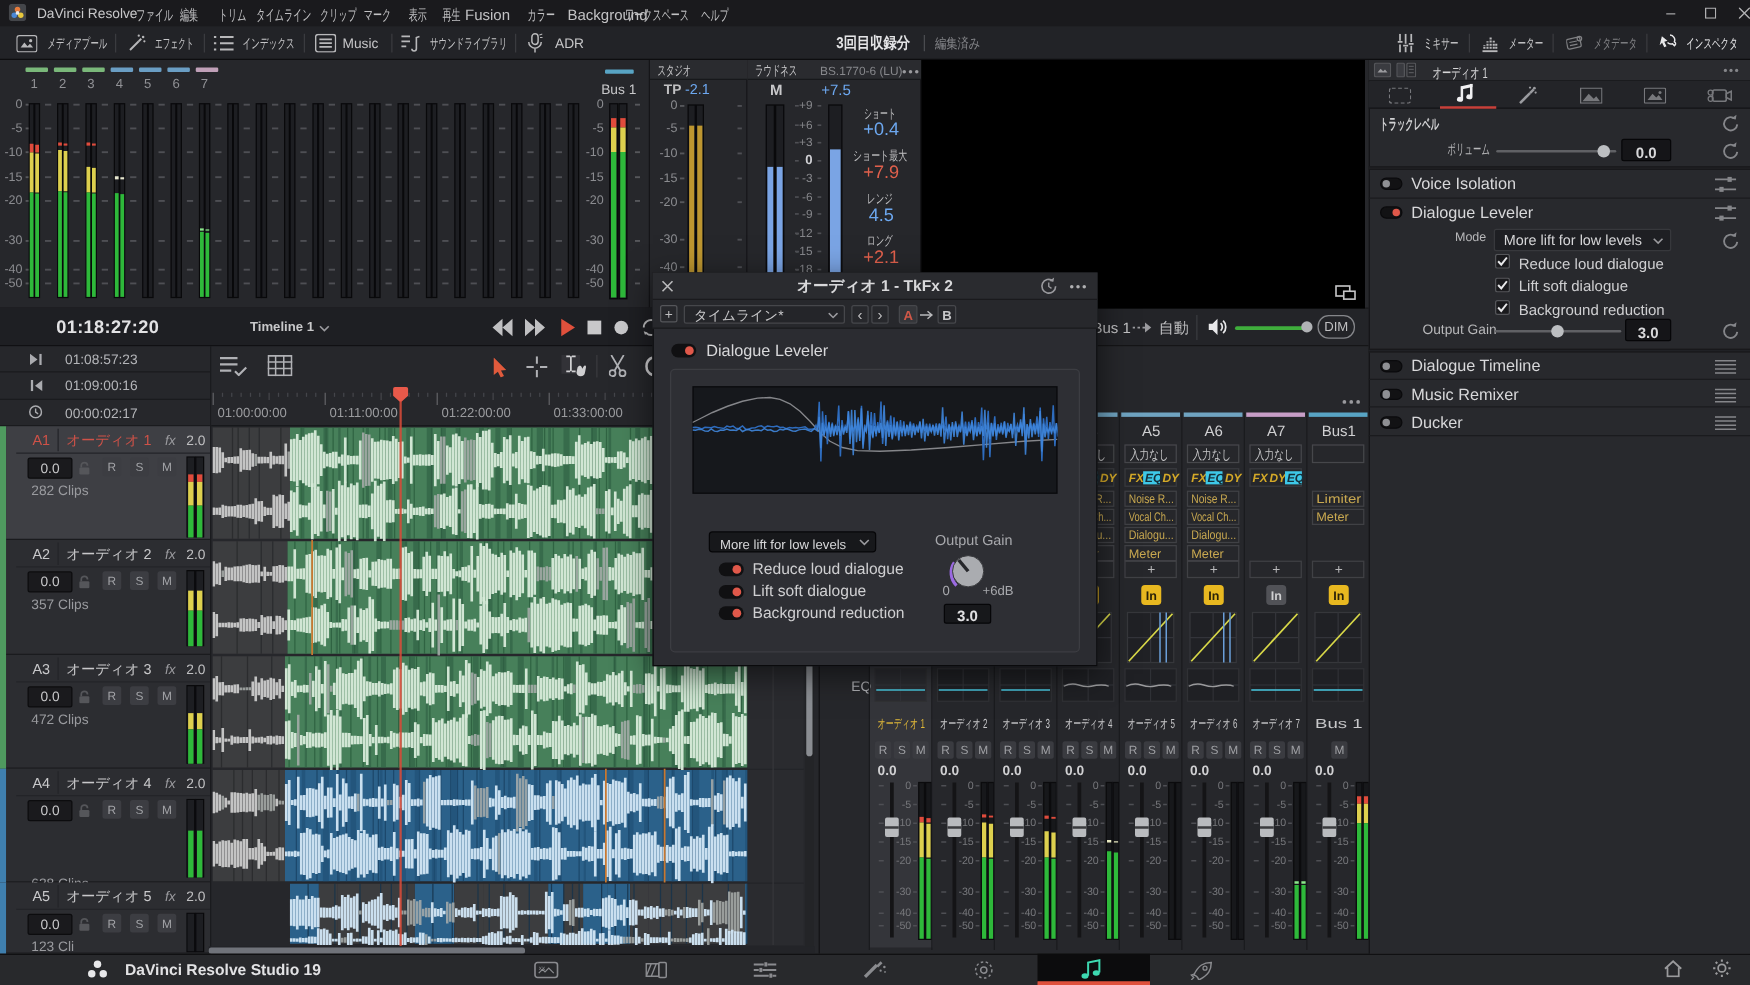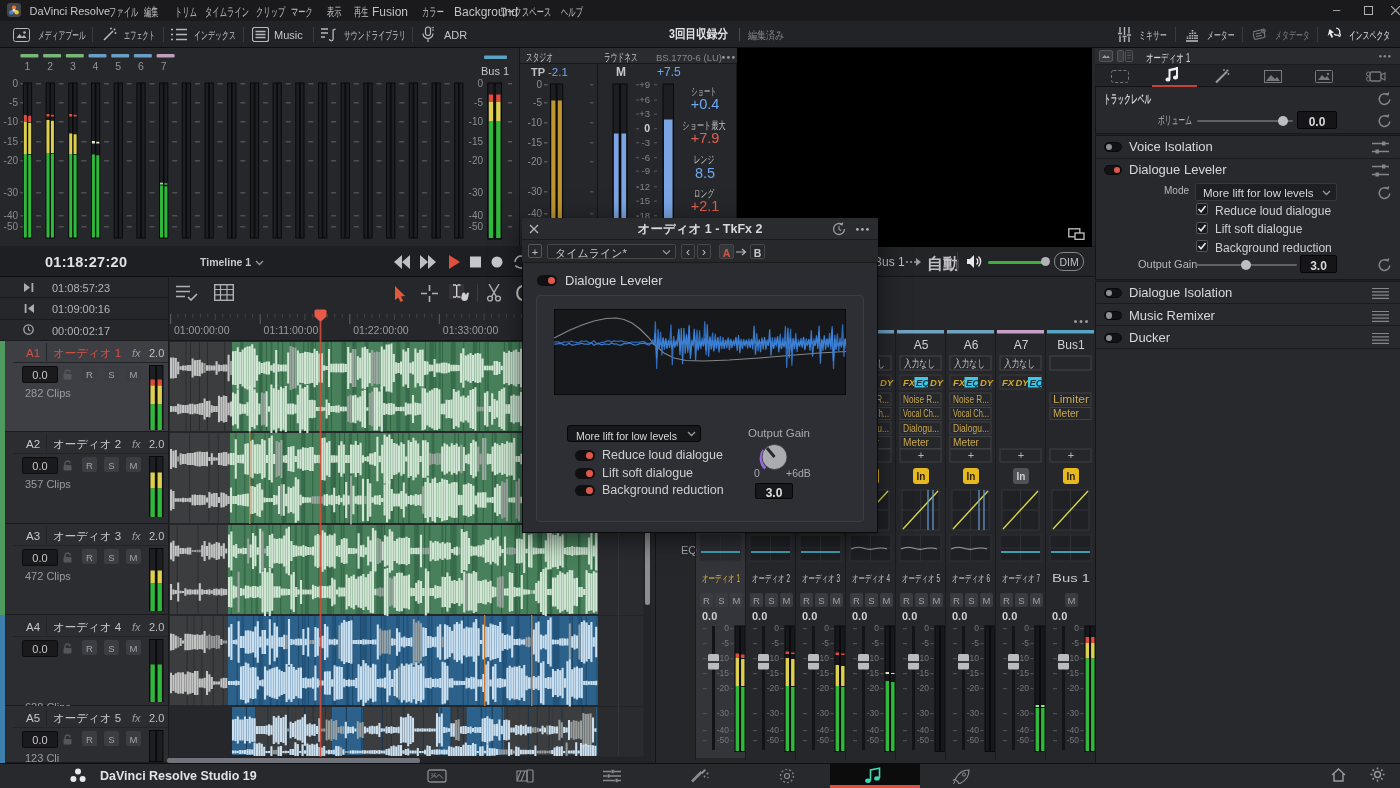--- a/index.html
+++ b/index.html
@@ -456,36 +456,36 @@
     <rect x="22.5" y="36" width="6.5" height="162" fill="#1d1e22" stroke="#09090b" stroke-width="1"></rect>
     <rect x="23.4" y="85.5" width="4.7" height="112.5" fill="#7aa4e4"></rect>
     <rect x="65" y="36" width="10.5" height="162" fill="#1d1e22" stroke="#09090b" stroke-width="1"></rect>
     <rect x="66" y="71.5" width="8.5" height="126.5" fill="#7aa4e4"></rect>
   </svg>
 <div style="position:absolute;left:554px;top:86px;width:300px;text-align:center;font-size:10.5px;color:#c0c0c2;font-weight:400;white-space:nowrap;line-height:1;transform:scaleX(0.6);transform-origin:50% 50%;">ショート</div>
 <div style="position:absolute;left:605px;top:97px;width:200px;text-align:center;font-size:14.5px;color:#6da8f0;font-weight:400;white-space:nowrap;line-height:1;">+0.4</div>
 <div style="position:absolute;left:554px;top:120px;width:300px;text-align:center;font-size:10.5px;color:#c0c0c2;font-weight:400;white-space:nowrap;line-height:1;transform:scaleX(0.68);transform-origin:50% 50%;">ショート最大</div>
 <div style="position:absolute;left:605px;top:131px;width:200px;text-align:center;font-size:14.5px;color:#e0604c;font-weight:400;white-space:nowrap;line-height:1;">+7.9</div>
 <div style="position:absolute;left:554px;top:154px;width:300px;text-align:center;font-size:10.5px;color:#c0c0c2;font-weight:400;white-space:nowrap;line-height:1;transform:scaleX(0.64);transform-origin:50% 50%;">レンジ</div>
-<div style="position:absolute;left:605px;top:166px;width:200px;text-align:center;font-size:14.5px;color:#6da8f0;font-weight:400;white-space:nowrap;line-height:1;">8.5</div>
+<div style="position:absolute;left:605px;top:166px;width:200px;text-align:center;font-size:14.5px;color:#6da8f0;font-weight:400;white-space:nowrap;line-height:1;">4.5</div>
 <div style="position:absolute;left:554px;top:188px;width:300px;text-align:center;font-size:10.5px;color:#c0c0c2;font-weight:400;white-space:nowrap;line-height:1;transform:scaleX(0.64);transform-origin:50% 50%;">ロング</div>
 <div style="position:absolute;left:605px;top:199px;width:200px;text-align:center;font-size:14.5px;color:#e0604c;font-weight:400;white-space:nowrap;line-height:1;">+2.1</div>
 <div style="position:absolute;left:737px;top:48px;width:358px;height:198px;background:#26272b;"></div>
 <div style="position:absolute;left:737px;top:48px;width:355px;height:199px;background:#000;"></div>
 <svg class="r" style="left:1068px;top:228px" width="17" height="12" viewBox="0 0 17 12">
     <rect x="0.8" y="0.8" width="11" height="8" fill="none" stroke="#c4c4c6" stroke-width="1.3"></rect>
     <rect x="7" y="5" width="9" height="6.3" fill="#000" stroke="#c4c4c6" stroke-width="1.3"></rect>
   </svg>
 <div style="position:absolute;left:737px;top:247px;width:358px;height:30px;background:#232428;border-bottom:1px solid #151517;"></div>
 <div style="position:absolute;left:874px;top:256px;font-size:12px;color:#c0c0c2;font-weight:400;white-space:nowrap;line-height:1;">Bus 1</div>
 <svg class="r" style="left:906px;top:257px" width="16" height="10" viewBox="0 0 16 10">
     <path d="M0 5h2M4 5h2M8 5h3" stroke="#9a9a9e" stroke-width="1.4"></path>
     <path d="M10 1l5 4-5 4z" fill="#9a9a9e"></path>
   </svg>
-<div style="position:absolute;left:927px;top:256px;font-size:16px;color:#c0c0c2;font-weight:700;white-space:nowrap;line-height:1;">自動</div>
+<div style="position:absolute;left:927px;top:256px;font-size:12px;color:#c0c0c2;font-weight:400;white-space:nowrap;line-height:1;">自動</div>
 <div style="position:absolute;left:957px;top:252px;width:1px;height:20px;background:#3a3b3f;"></div>
 <svg class="r" style="left:966px;top:253px" width="17" height="17" viewBox="0 0 17 17">
     <path d="M1 6v5h3l4 4V2L4 6z" fill="#e8e8ea"></path>
     <path d="M10.5 5.5a4 4 0 0 1 0 6M12.5 3.5a7 7 0 0 1 0 10" stroke="#e8e8ea" stroke-width="1.4" fill="none"></path>
   </svg>
 <div style="position:absolute;left:988px;top:260.5px;width:57px;height:3px;background:#3fae3c;border-radius:2px;"></div>
 <div style="position:absolute;left:1041px;top:257px;width:9px;height:9px;background:#b0b2b5;border-radius:50%;"></div>
 <div style="position:absolute;left:1054px;top:252px;width:30px;height:19px;border:1.3px solid #85868a;border-radius:9px;"></div>
 <div style="position:absolute;left:969px;top:257px;width:200px;text-align:center;font-size:10.5px;color:#c0c0c2;font-weight:400;white-space:nowrap;line-height:1;">DIM</div>
 <div style="position:absolute;left:0px;top:246px;width:660px;height:31px;background:#1e1f23;border-bottom:1px solid #101013;"></div>
@@ -1818,21 +1818,21 @@
 <div style="position:absolute;left:1241px;top:259.5px;width:10px;height:10px;background:#bcbec1;border-radius:50%;"></div>
 <div style="position:absolute;left:1300px;top:255px;width:37px;height:18px;background:#151518;border:1px solid #060608;border-radius:2px;"></div>
 <div style="position:absolute;left:1218.5px;top:259.5px;width:200px;text-align:center;font-size:12px;color:#d8d8da;font-weight:700;white-space:nowrap;line-height:1;">3.0</div>
 <svg class="r" style="left:1377px;top:257px" width="15" height="15" viewBox="0 0 15 15">
     <path d="M12.8 8.5a5.3 5.3 0 1 1-2-4.6" stroke="#85868a" stroke-width="1.5" fill="none"></path>
     <path d="M12.2 0.8l-0.6 3.8-3.6-0.8z" fill="#85868a"></path>
   </svg>
 <div style="position:absolute;left:1095px;top:279px;width:305px;height:3px;background:#202125;border-top:1px solid #18181b;border-bottom:1px solid #18181b;"></div>
 <div style="position:absolute;left:1104px;top:288.0px;width:18px;height:9.5px;background:#121214;border-radius:5px;border:1px solid #0a0a0c;"></div>
 <div style="position:absolute;left:1106px;top:289.7px;width:6.3px;height:6.3px;background:#8e8f93;border-radius:50%;"></div>
-<div style="position:absolute;left:1129px;top:286.0px;font-size:13px;color:#d8d8da;font-weight:400;white-space:nowrap;line-height:1;">Dialogue Isolation</div>
+<div style="position:absolute;left:1129px;top:286.0px;font-size:13px;color:#d8d8da;font-weight:400;white-space:nowrap;line-height:1;">Dialogue Timeline</div>
 <svg class="r" style="left:1372px;top:287.0px" width="17" height="13" viewBox="0 0 17 13">
     <path d="M0 1.5h17M0 4.8h17M0 8.1h17M0 11.4h17" stroke="#85868a" stroke-width="1.2"></path>
   </svg>
 <div style="position:absolute;left:1095px;top:302.7px;width:305px;height:1px;background:#1a1b1e;"></div>
 <div style="position:absolute;left:1104px;top:310.7px;width:18px;height:9.5px;background:#121214;border-radius:5px;border:1px solid #0a0a0c;"></div>
 <div style="position:absolute;left:1106px;top:312.4px;width:6.3px;height:6.3px;background:#8e8f93;border-radius:50%;"></div>
 <div style="position:absolute;left:1129px;top:308.7px;font-size:13px;color:#d8d8da;font-weight:400;white-space:nowrap;line-height:1;">Music Remixer</div>
 <svg class="r" style="left:1372px;top:309.7px" width="17" height="13" viewBox="0 0 17 13">
     <path d="M0 1.5h17M0 4.8h17M0 8.1h17M0 11.4h17" stroke="#85868a" stroke-width="1.2"></path>
   </svg>

